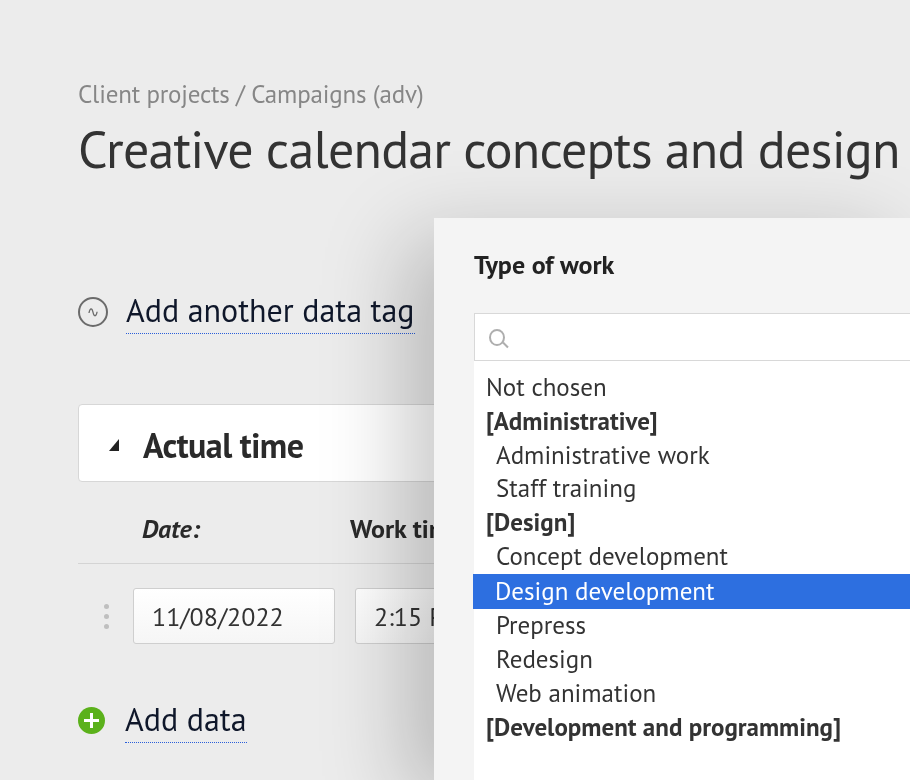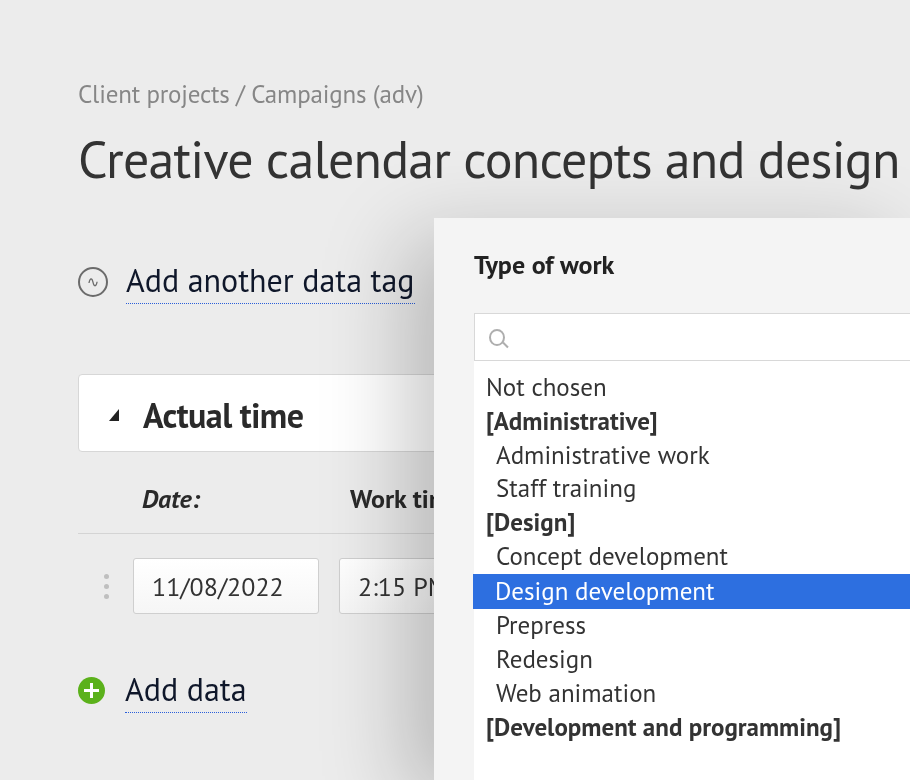--- a/index.html
+++ b/index.html
@@ -12,29 +12,29 @@
       position: relative;
       color: #333;
     }
     .content {
       padding: 78px 0 0 78px;
     }
     .breadcrumb {
       font-size: 25px;
       color: #868686;
       letter-spacing: -0.2px;
-      margin-bottom: 20px;
+      margin-bottom: 10px;
     }
     .page-title {
       font-size: 52px;
       color: #333;
       letter-spacing: -0.8px;
       font-weight: 400;
       line-height: 1.1;
-      margin-bottom: 72px;
+      margin-bottom: 112px;
     }
     .add-tag-row {
       display: flex;
       align-items: center;
       gap: 18px;
       margin-bottom: 70px;
     }
     .circle-icon {
       width: 30px;
       height: 30px;
@@ -120,21 +120,21 @@
       height: 56px;
       border: 1px solid #cfcfcf;
       background: linear-gradient(#fff, #f6f6f6);
       border-radius: 3px;
       padding: 0 18px;
       font-size: 26px;
       display: flex;
       align-items: center;
       cursor: pointer;
     }
-    .field-date { width: 186px; }
+    .field-date { width: 202px; }
     .field-time { width: 150px; }
     .add-entry-row {
       display: flex;
       align-items: center;
       gap: 20px;
     }
     .plus-icon {
       width: 27px;
       height: 27px;
       background: #5bb11b;

